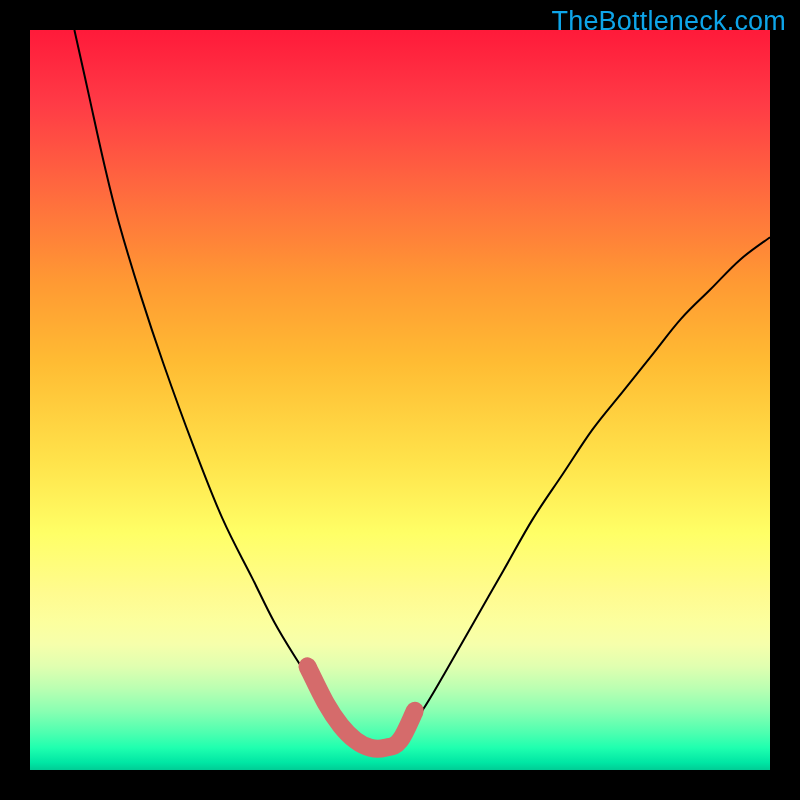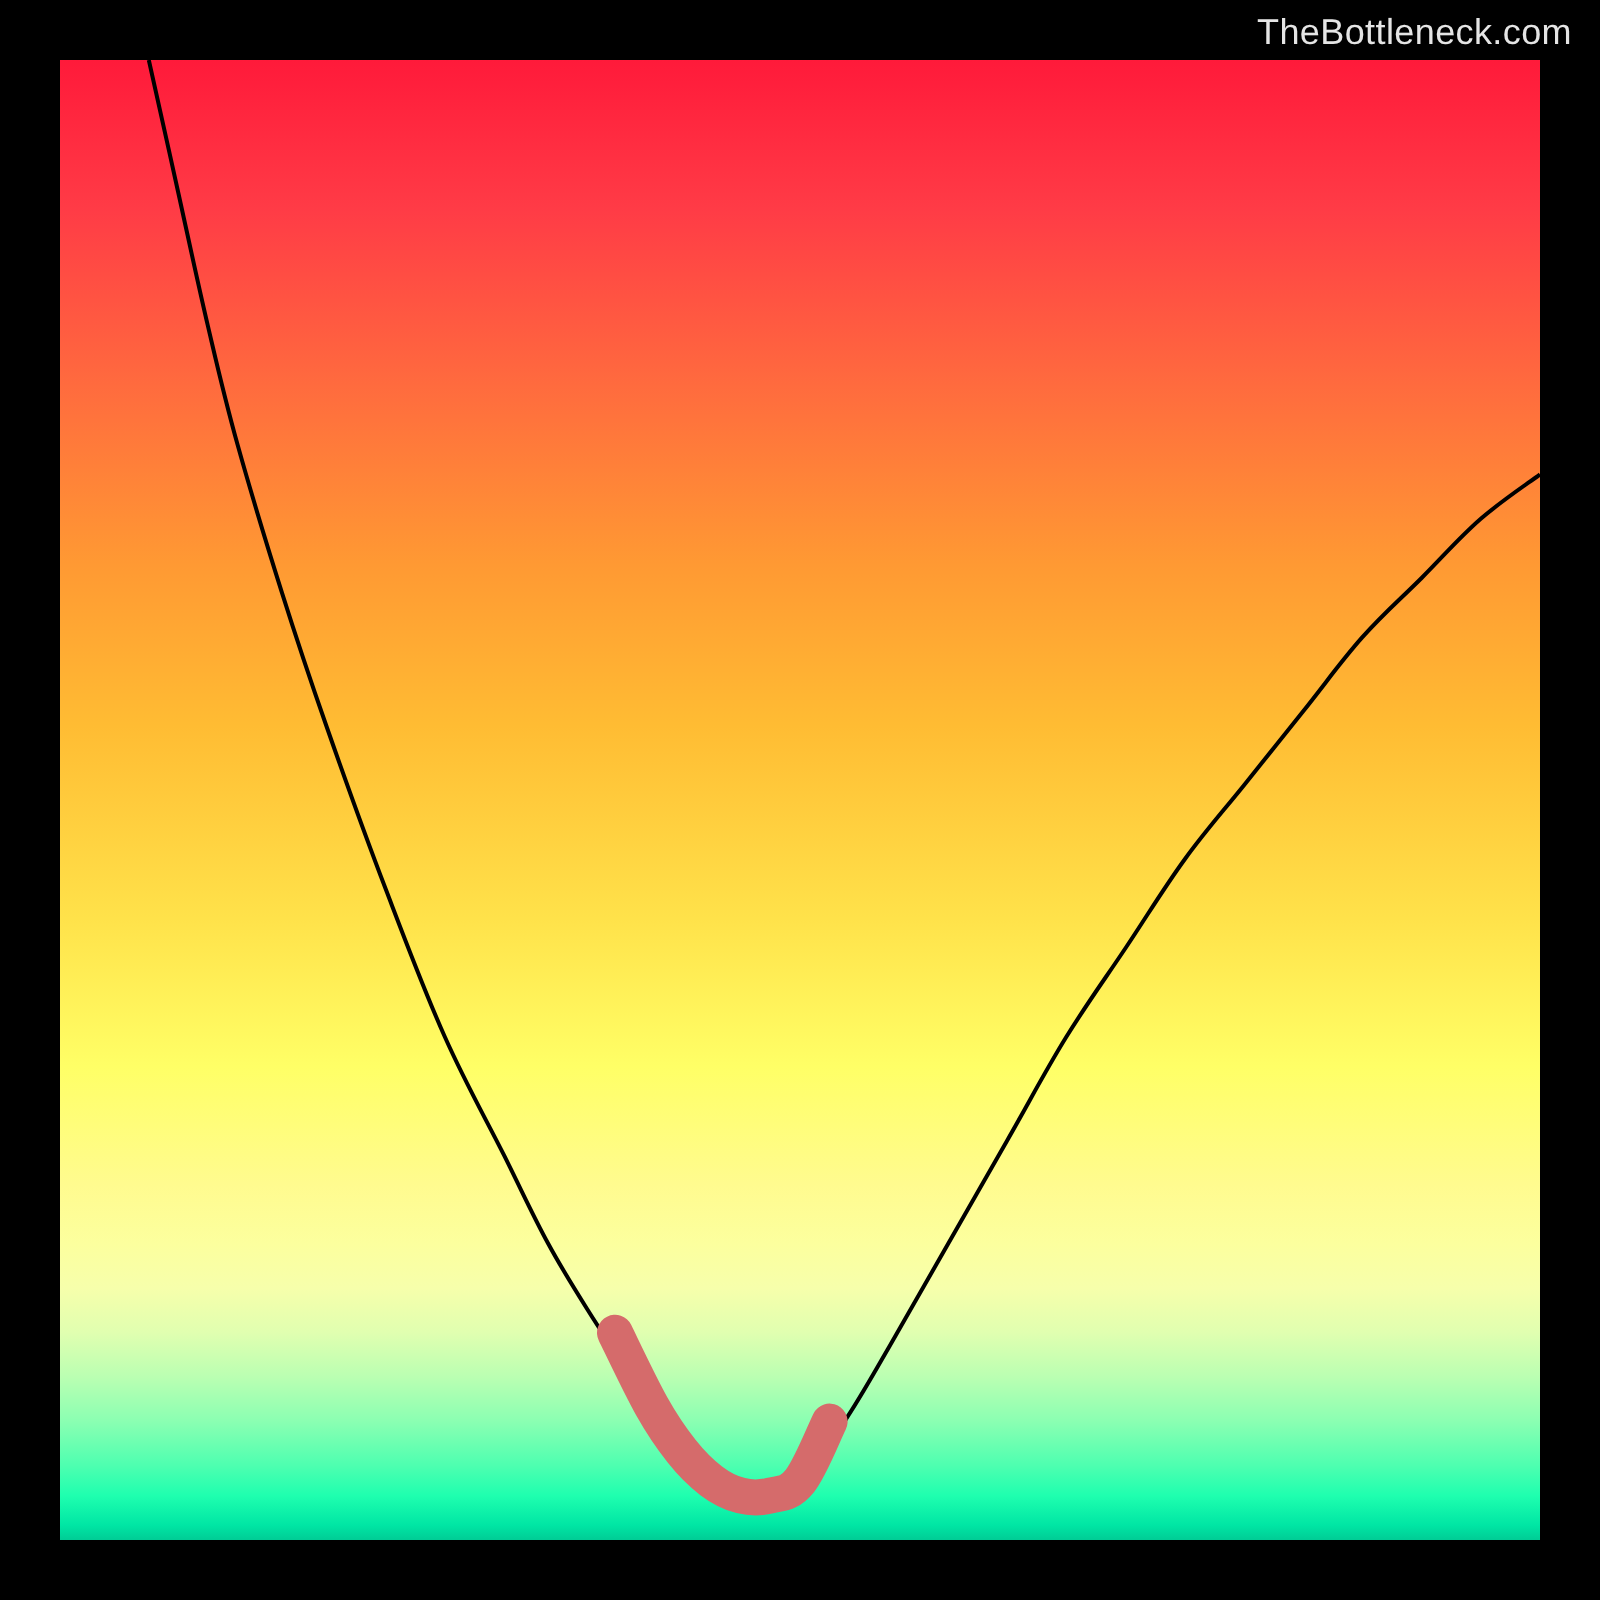--- a/index.html
+++ b/index.html
@@ -36,22 +36,22 @@
       #4dffb0 95%,
       #1fffaf 97%,
       #00e6a4 99%,
       #00cc95 100%
     );
   }
   .attribution {
     position: absolute;
     top: 6px;
     right: 14px;
-    color: #e5e5e5;
-    font-size: 18px;
+    color: #0ea5e9;
+    font-size: 27px;
     letter-spacing: 0.2px;
     font-weight: 400;
     text-align: right;
   }
   svg.curves {
     position: absolute;
     left: 0;
     top: 0;
     width: 740px;
     height: 740px;

